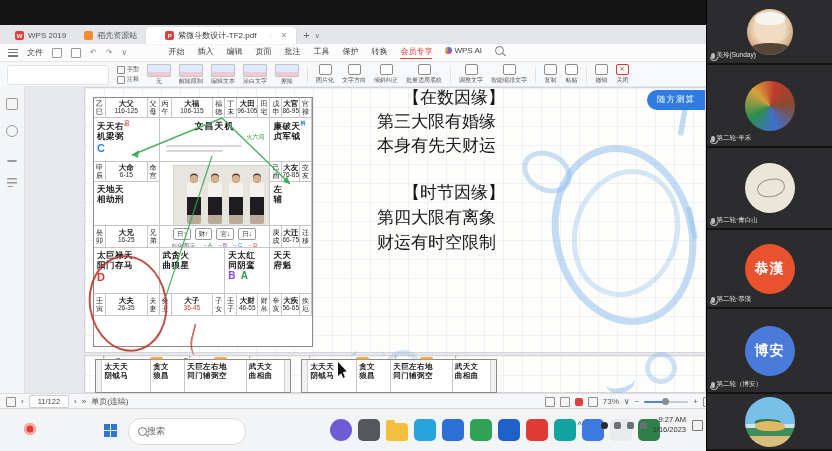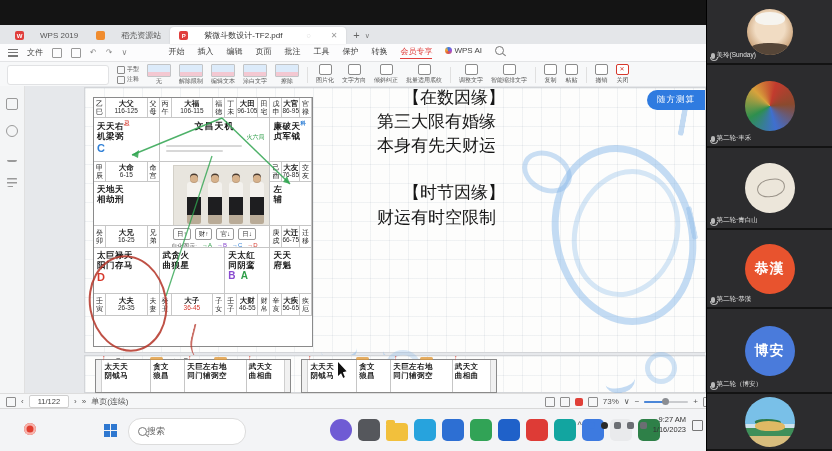--- a/index.html
+++ b/index.html
@@ -4,21 +4,21 @@
 <style>
   html,body{margin:0;padding:0;}
   body{width:832px;height:451px;overflow:hidden;font-family:"Liberation Sans","DejaVu Sans",sans-serif;
        -webkit-font-smoothing:antialiased;}
   #screen{position:relative;width:832px;height:451px;background:#161616;overflow:hidden;}
 
   
   .wps{position:absolute;left:0;top:0;width:707px;height:451px;background:#eef0f2;}
   .blackbar{height:25px;background:#141414;}
   .tabbar{height:19px;background:#e4e6e9;display:flex;align-items:flex-end;padding-left:6px;}
-  .tab{height:17px;display:flex;align-items:center;gap:16px;font-size:8px;color:#555;padding:0 9px;cursor:default;}
+  .tab{height:17px;display:flex;align-items:center;gap:4px;font-size:8px;color:#555;padding:0 9px;cursor:default;}
   .tab .ticon{width:9px;height:9px;border-radius:2px;display:inline-flex;align-items:center;justify-content:center;
               color:#fff;font-size:6px;font-weight:bold;}
   .ticon.red{background:#e03e3c;} .ticon.orange{background:#f08c2e;}
   .tab.active{background:#fff;border-radius:4px 4px 0 0;color:#333;min-width:132px;box-shadow:0 0 2px rgba(0,0,0,.12);justify-content:flex-end;}
   .tab .tclose{color:#999;font-size:8px;margin-left:4px;}
   .tab .tpin{color:#aaa;font-size:7px;margin-left:8px;}
   .newtab{font-size:11px;color:#666;margin-left:7px;line-height:17px;}
   .tabcaret{font-size:7px;color:#777;margin-left:5px;line-height:17px;}
 
   .menubar{height:17px;background:#fcfcfd;border-bottom:1px solid #e3e4e6;display:flex;align-items:center;
@@ -549,20 +549,21 @@
           <div class="redtail"></div>
         </div>
 
         <div class="anno anno1">
           <div class="ttl">【在数因缘】</div>
           <div>第三大限有婚缘</div>
           <div>本身有先天财运</div>
         </div>
         <div class="anno anno2">
           <div class="ttl">【时节因缘】</div>
+          <div>第四大限有离象</div>
           <div>财运有时空限制</div>
         </div>
       </div>
 
       <div class="page2">
         <div class="dd p1"></div>
         <div class="dd p2"></div>
         <div class="dd q1"></div>
         <div class="dd q2"></div>
         <div class="dd q3"></div>

